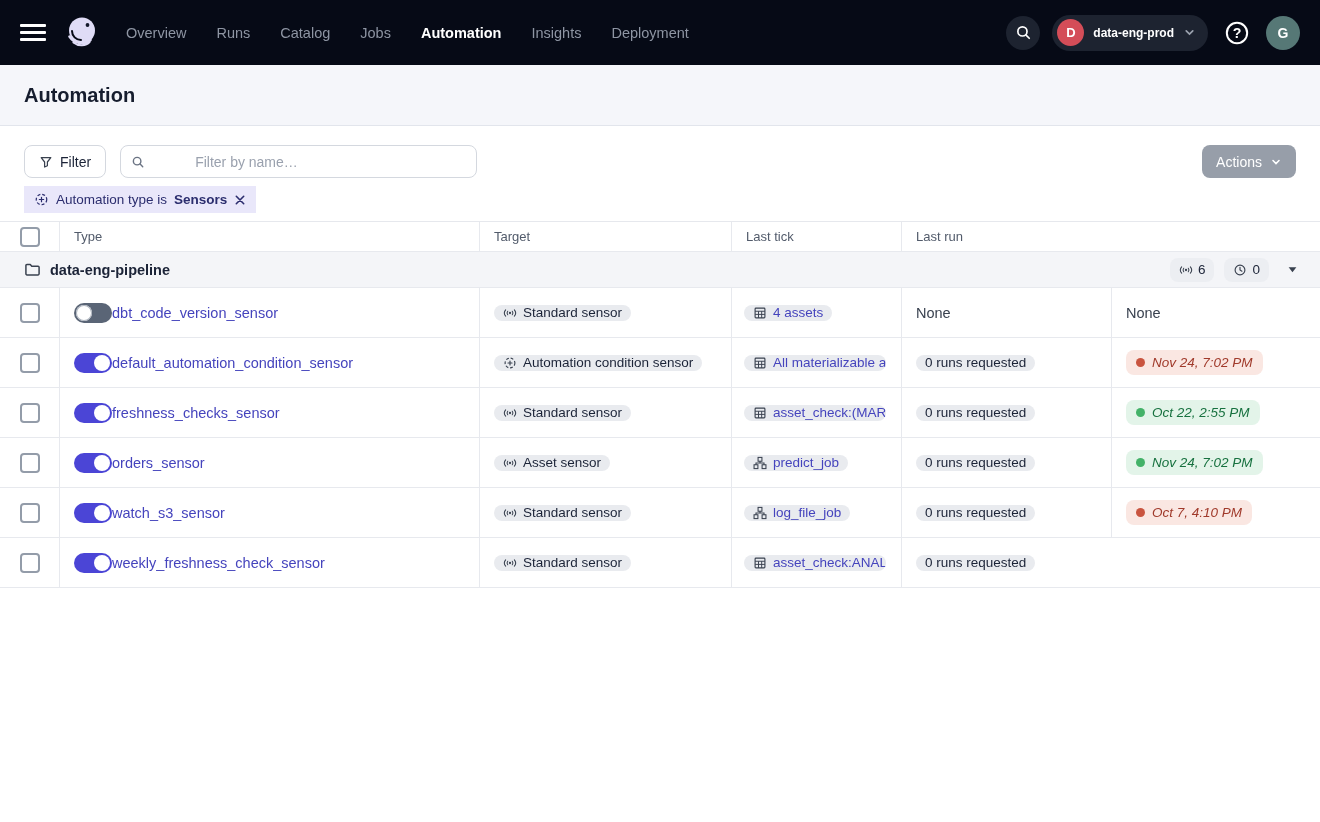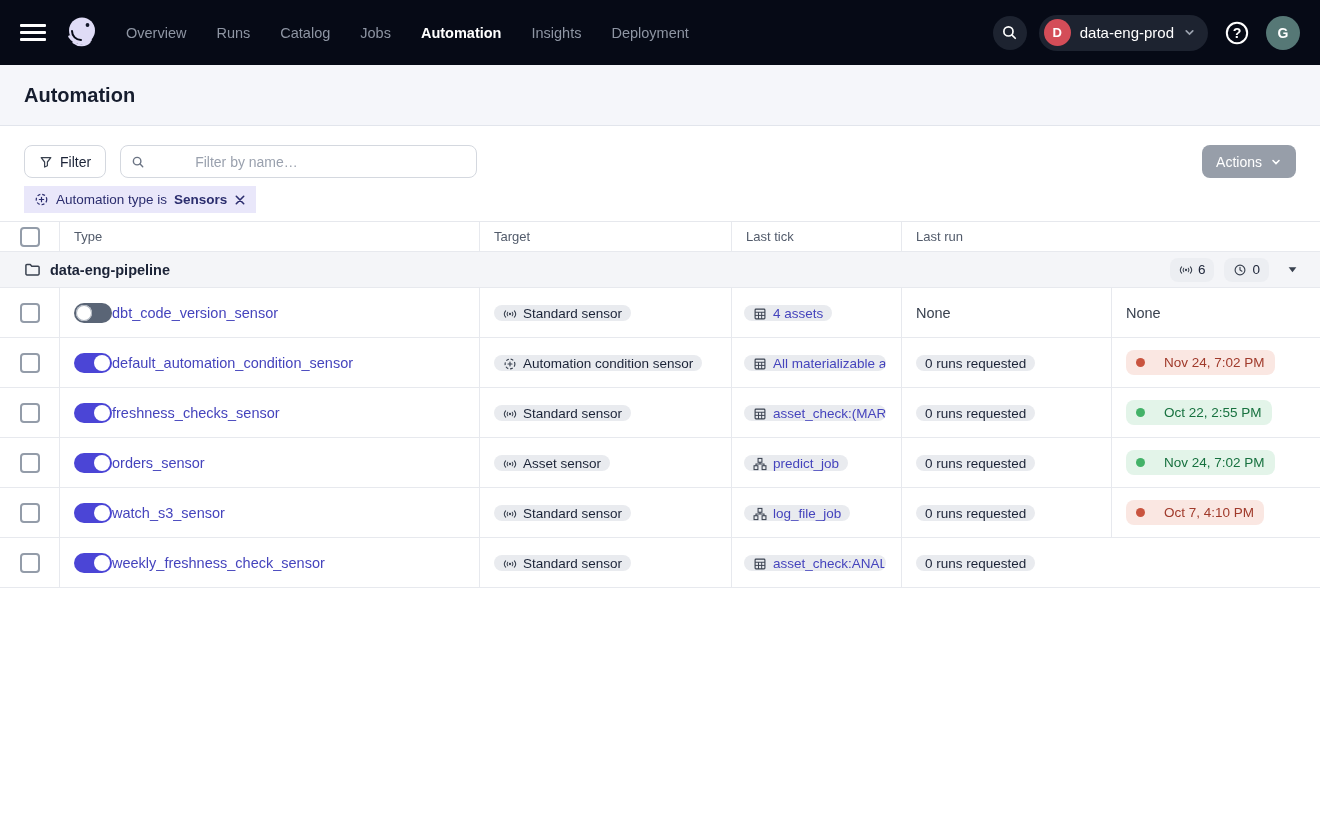--- a/index.html
+++ b/index.html
@@ -11,21 +11,21 @@
   .hamburger { width:26px; height:26px; display:flex; flex-direction:column; justify-content:center; gap:4px; cursor:pointer; margin-right:14px; }
   .hamburger span { display:block; height:3px; background:#fff; border-radius:1px; }
   .logo { width:44px; height:44px; margin-right:22px; }
   .nav-items { display:flex; align-items:center; gap:30px; }
   .nav-item { color:#8E95A3; font-size:14.5px; cursor:pointer; }
   .nav-item.active { color:#fff; font-weight:700; }
   .topnav-right { margin-left:auto; display:flex; align-items:center; gap:12px; }
   .icon-circle-btn { width:34px; height:34px; border-radius:50%; background:#1D2330; display:flex; align-items:center; justify-content:center; color:#fff; cursor:pointer; }
   .deploy-pill { height:36px; background:#1D2330; border-radius:18px; display:flex; align-items:center; gap:9px; padding:0 12px 0 5px; cursor:pointer; }
   .deploy-initial { width:27px; height:27px; border-radius:50%; background:#D44D58; color:#fff; font-size:13px; font-weight:700; display:flex; align-items:center; justify-content:center; }
-  .deploy-name { color:#fff; font-size:15px; }
+  .deploy-name { color:#fff; font-size:12px;font-weight:bold; }
   .deploy-chevron { color:#9AA1AD; display:flex; }
   .help-btn { width:34px; height:34px; display:flex; align-items:center; justify-content:center; cursor:pointer; }
   .avatar { width:34px; height:34px; border-radius:50%; background:#567876; color:#fff; font-size:14px; font-weight:600; display:flex; align-items:center; justify-content:center; cursor:pointer; }
 
   
   .titlebar { height:61px; background:#F5F6FA; border-bottom:1px solid #E2E5EC; display:flex; align-items:center; padding:0 24px; }
   .page-title { font-size:20px; font-weight:700; color:#161D2E; }
 
   
   .toolbar { height:52px; display:flex; align-items:flex-end; padding:0 24px; background:#fff; }
@@ -63,29 +63,29 @@
   .data-row { height:50px; border-bottom:1px solid #E7E9EE; }
   .name-cell { padding-left:14px; }
   .toggle { width:38px; height:20px; border-radius:10px; position:relative; flex:none; cursor:pointer; }
   .toggle.on { background:#4B45D6; }
   .toggle.off { background:#5A6576; }
   .toggle .knob { position:absolute; top:2px; width:16px; height:16px; border-radius:50%; background:#fff; }
   .toggle.on .knob { right:2px; }
   .toggle.off .knob { left:2px; box-shadow:inset 0 0 0 1px #AEB5BF; }
   .row-link { font-size:14.5px; color:#4544BD; text-decoration:none; white-space:nowrap; overflow:hidden; cursor:pointer; }
 
-  .pill { height:16px; background:#E9EBEF; border-radius:8px; display:inline-flex; align-items:flex-end; gap:6px; padding:0 9px; font-size:13.5px; color:#1B2337; white-space:nowrap; }
+  .pill { height:16px; background:#E9EBEF; border-radius:8px; display:inline-flex; align-items:center; gap:6px; padding:0 9px; font-size:13.5px; color:#1B2337; white-space:nowrap; }
   .pill svg { flex:none; color:#39414F; }
   .type-cell { padding-left:14px; }
   .target-cell { padding-left:12px; }
   .target-cell .pill { color:#4544BD; max-width:142px; overflow:hidden; cursor:pointer; }
   .tick-cell { padding-left:14px; }
   .run-cell { padding-left:14px; }
   .plain-val { font-size:14.5px; color:#39414F; }
-  .status-pill { height:25px; border-radius:8px; display:inline-flex; align-items:center; gap:19px; padding:0 10px; font-size:13.5px; white-space:nowrap; cursor:pointer; }
+  .status-pill { height:25px; border-radius:8px; display:inline-flex; align-items:center; gap:7px; padding:0 10px; font-size:13.5px; white-space:nowrap; cursor:pointer;font-style:italic; }
   .status-pill .dot { width:9px; height:9px; border-radius:50%; flex:none; }
   .status-pill.success { background:#E3F4E9; color:#17713F; }
   .status-pill.success .dot { background:#43B268; }
   .status-pill.failure { background:#FAE7E2; color:#A03A2B; }
   .status-pill.failure .dot { background:#C9543F; }
 </style>
 </head>
 <body>
 
 <div class="topnav">

